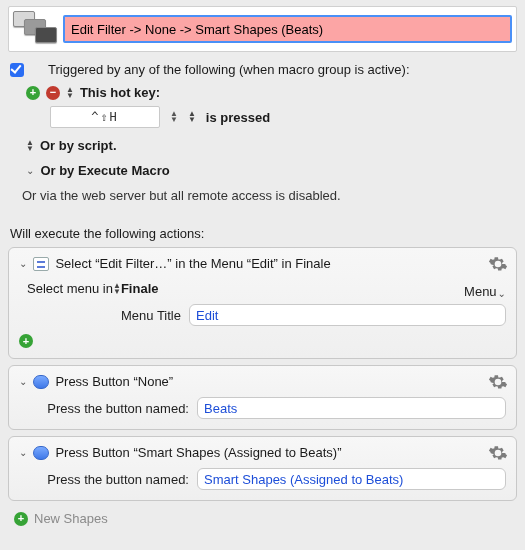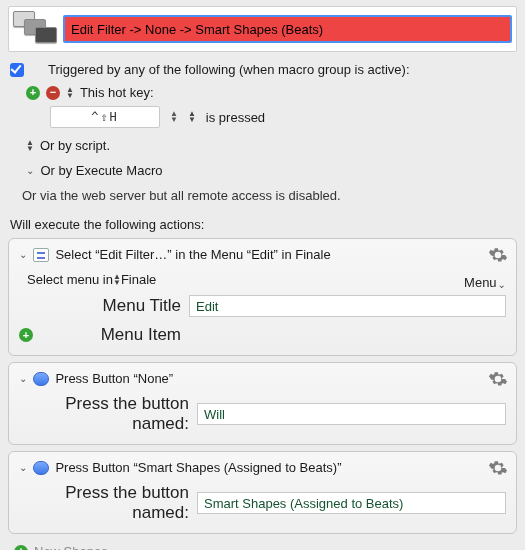--- a/index.html
+++ b/index.html
@@ -34,21 +34,21 @@
   .macro-glyph .sq.b { left: 11px; top: 8px; background: #9a9a9a; }
   .macro-glyph .sq.c { left: 22px; top: 16px; background: #4a4a4a; }
   .title-input {
     flex: 1 1 auto;
     height: 28px;
     border: 2.5px solid #4a90f7;
     border-radius: 2px;
     padding: 2px 6px;
     font-size: 13px;
     outline: none;
-    background: #ef4444;
+    background: #fca5a5;
   }
 
   
   .section { margin-top: 10px; }
 
   
   .trigger-heading { display: flex; align-items: center; gap: 24px; padding: 0 2px; }
   .checkbox {
     width: 14px; height: 14px; border-radius: 3px;
     background: #2a6df4; position: relative; flex: 0 0 auto;
@@ -71,42 +71,42 @@
   }
   .plus-icon { background: #36a336; }
   .minus-icon { background: #c23b2f; }
 
   .updown {
     display: inline-flex; flex-direction: column; line-height: 6px;
     font-size: 8px; color: #444; cursor: default;
   }
   .updown span { display:block; }
 
-  .bold { font-weight: 400; }
+  .bold { font-weight: 700; }
 
   .hotkey-row { margin: 6px 0 0 24px; display: flex; align-items: center; gap: 10px; }
   .hotkey-field {
     width: 110px; height: 22px; background: #fff;
     border: 1px solid #c9c9c9; border-radius: 2px;
     display: flex; align-items: center; justify-content: center;
     font-family: ui-monospace, Menlo, monospace; letter-spacing: 2px;
     font-size: 12px; color: #333;
   }
   .select-caret {
     display:inline-flex; flex-direction:column; line-height:6px;
     font-size:8px; color:#555;
   }
   .select-caret span{display:block;}
 
   .sub-line { margin-top: 10px; display:flex; align-items:center; gap:6px; }
   .chev { font-size: 10px; color:#555; }
 
   .static-line { margin: 10px 0 0 14px; color:#333; }
 
-  .exec-heading { margin-top: 14px; padding: 0 2px; }
+  .exec-heading { margin-top: 23px; padding: 0 2px; }
 
   
   .action-card {
     margin-top: 6px;
     border: 1px solid #c8c8c8;
     border-radius: 6px;
     background: linear-gradient(#f7f7f7, #efefef);
     padding: 8px 10px 10px 10px;
     position: relative;
   }
@@ -145,26 +145,26 @@
   }
   .gear svg { width: 20px; height: 20px; }
 
   .menu-right { position:absolute; right:10px; top:36px; font-size:13px;
     display:flex; align-items:flex-end; gap:1px; color:#222;}
 
   .form-row {
     display:flex; align-items:center; margin-top:8px; gap:8px;
   }
   .form-row .label {
-    width: 140px; text-align: right; font-size: 17px; color:#222;
+    width: 140px; text-align: right; font-size: 13px; color:#222;
   }
   .form-row .field {
     flex: 1 1 auto; height: 22px;
-    border: 1px solid #c9c9c9; background:#fff; border-radius: 0;
-    padding: 2px 6px; font-size: 13px; color:#14532d;
+    border: 1px solid #c9c9c9; background:#fff; border-radius: 6px;
+    padding: 2px 6px; font-size: 13px; color:#1d4ed8;
     display:flex; align-items:center;
   }
   .form-row .mini-plus { width:14px; }
 
   .select-menu-line{
     margin-top:10px; display:flex; align-items:center; gap:0; padding-left:8px;
   }
 
   .new-action {
     margin-top: 10px; display:flex; align-items:center; gap:6px;
@@ -257,38 +257,37 @@
       <span class="chev">⌄</span>
     </div>
 
     <div class="form-row">
       <span class="mini-plus"></span>
       <span class="label">Menu Title</span>
       <div class="field">Edit</div>
     </div>
     <div class="form-row">
       <span class="plus-icon mini-plus">+</span>
-      <span class="label">Menu Item</span>
     </div>
   </div>
 
   <div class="action-card">
     <span class="gear">
       <svg viewBox="0 0 24 24">
           <path fill="currentColor" d="M12 8a4 4 0 100 8 4 4 0 000-8zm9 4a7 7 0 01-.1 1.2l2 1.6-2 3.4-2.4-1a7 7 0 01-2 .1l-.4 2.6h-4l-.4-2.6a7 7 0 01-2-.1l-2.4 1-2-3.4 2-1.6A7 7 0 013 12a7 7 0 01.1-1.2l-2-1.6 2-3.4 2.4 1a7 7 0 012-.1L8 4h4l.4 2.6a7 7 0 012 .1l2.4-1 2 3.4-2 1.6c.1.4.2.8.2 1.3z"></path>
         </svg>
     </span>
     <div class="action-header">
       <span class="disclosure">⌄</span>
       <span class="action-icon button"></span>
       <span class="action-title">Press Button “None”</span>
     </div>
     <div class="form-row">
       <span class="label" style="width:170px">Press the button named:</span>
-      <div class="field">Will</div>
+      <div class="field">Beats</div>
     </div>
   </div>
 
   <div class="action-card">
     <span class="gear">
       <svg viewBox="0 0 24 24">
           <path fill="currentColor" d="M12 8a4 4 0 100 8 4 4 0 000-8zm9 4a7 7 0 01-.1 1.2l2 1.6-2 3.4-2.4-1a7 7 0 01-2 .1l-.4 2.6h-4l-.4-2.6a7 7 0 01-2-.1l-2.4 1-2-3.4 2-1.6A7 7 0 013 12a7 7 0 01.1-1.2l-2-1.6 2-3.4 2.4 1a7 7 0 012-.1L8 4h4l.4 2.6a7 7 0 012 .1l2.4-1 2 3.4-2 1.6c.1.4.2.8.2 1.3z"></path>
         </svg>
     </span>
     <div class="action-header">

